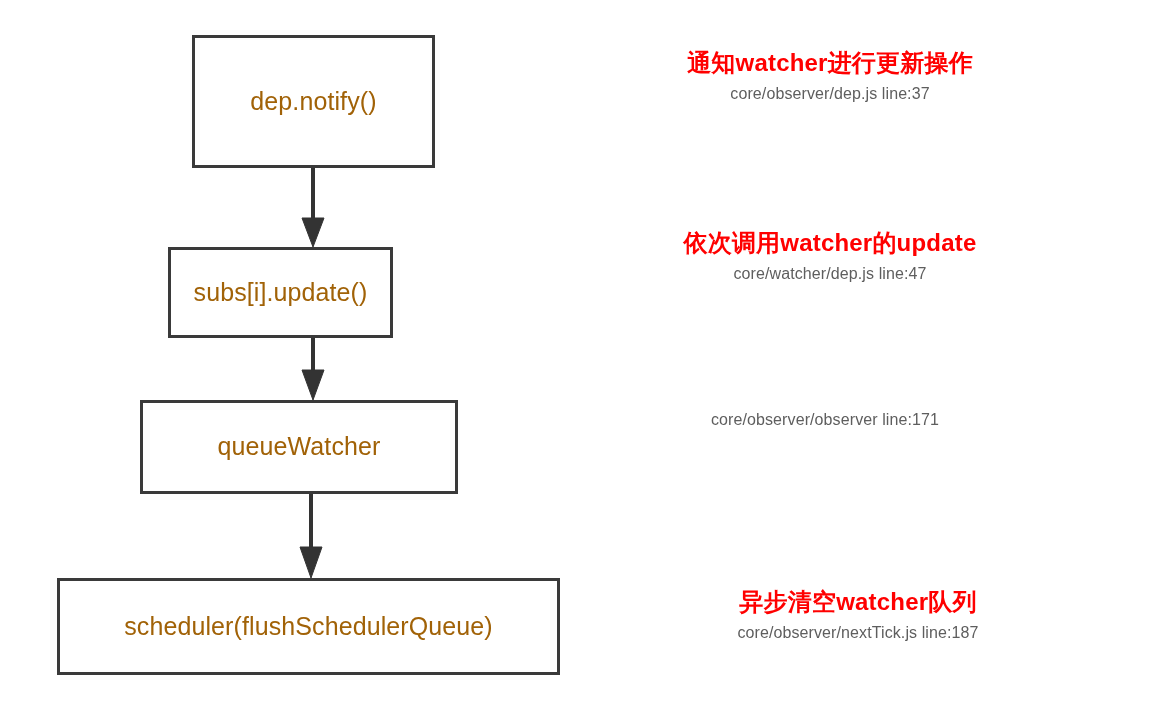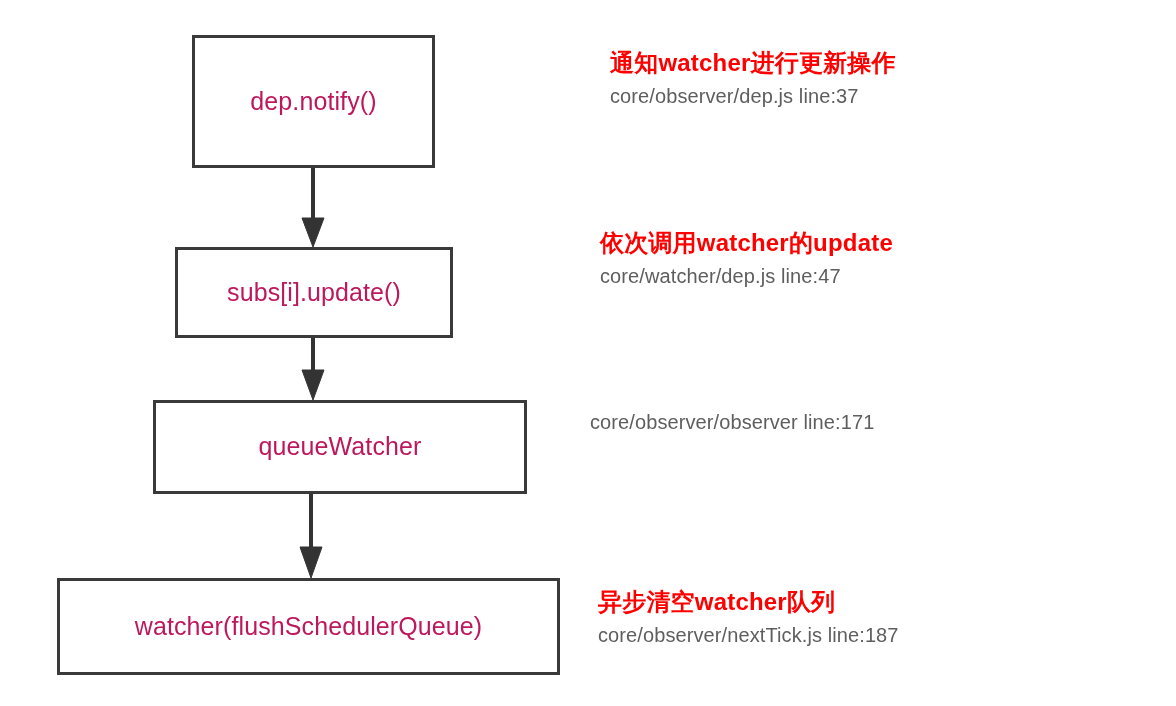--- a/index.html
+++ b/index.html
@@ -21,58 +21,58 @@
   .flow-box {
     position: absolute;
     box-sizing: border-box;
     background: #ffffff;
     border: 3px solid #3a3a3a;
     display: flex;
     align-items: center;
     justify-content: center;
   }
   .flow-box-label {
-    color: #be185d;
+    color: #a16207;
     font-size: 25px;
     line-height: 1.1;
     white-space: nowrap;
     letter-spacing: 0.1px;
   }
 
   #box-0 { left: 192px; top: 35px;  width: 243px; height: 133px; }
-  #box-1 { left: 175px; top: 247px; width: 278px; height: 91px;  }
-  #box-2 { left: 153px; top: 400px; width: 374px; height: 94px;  }
+  #box-1 { left: 168px; top: 247px; width: 225px; height: 91px;  }
+  #box-2 { left: 140px; top: 400px; width: 318px; height: 94px;  }
   #box-3 { left: 57px;  top: 578px; width: 503px; height: 97px;  }
 
   
   .connector {
     position: absolute;
     left: 0;
     top: 0;
     width: 1176px;
     height: 706px;
     pointer-events: none;
   }
 
   
   .annotation {
     position: absolute;
-    text-align: left;
+    text-align: center;
     white-space: nowrap;
   }
   .annotation-title {
     color: #ff0000;
     font-size: 24px;
     font-weight: bold;
     line-height: 1.25;
     letter-spacing: 0.2px;
   }
   .annotation-source {
     color: #5e5e5e;
-    font-size: 20px;
+    font-size: 16px;
     line-height: 1.35;
     margin-top: 5px;
     letter-spacing: 0.1px;
   }
 
   #ann-0 { left: 610px; top: 48px;  width: 440px; }
   #ann-1 { left: 600px; top: 228px; width: 460px; }
   #ann-2 { left: 590px; top: 404px; width: 470px; }
   #ann-3 { left: 558px; top: 587px; width: 520px; margin-left: 40px; }
 </style>
@@ -101,21 +101,21 @@
 
   <div class="flow-box" id="box-1">
     <span class="flow-box-label">subs[i].update()</span>
   </div>
 
   <div class="flow-box" id="box-2">
     <span class="flow-box-label">queueWatcher</span>
   </div>
 
   <div class="flow-box" id="box-3">
-    <span class="flow-box-label">watcher(flushSchedulerQueue)</span>
+    <span class="flow-box-label">scheduler(flushSchedulerQueue)</span>
   </div>
 
   <div class="annotation" id="ann-0">
     <div class="annotation-title">通知watcher进行更新操作</div>
     <div class="annotation-source">core/observer/dep.js  line:37</div>
   </div>
 
   <div class="annotation" id="ann-1">
     <div class="annotation-title">依次调用watcher的update</div>
     <div class="annotation-source">core/watcher/dep.js  line:47</div>

